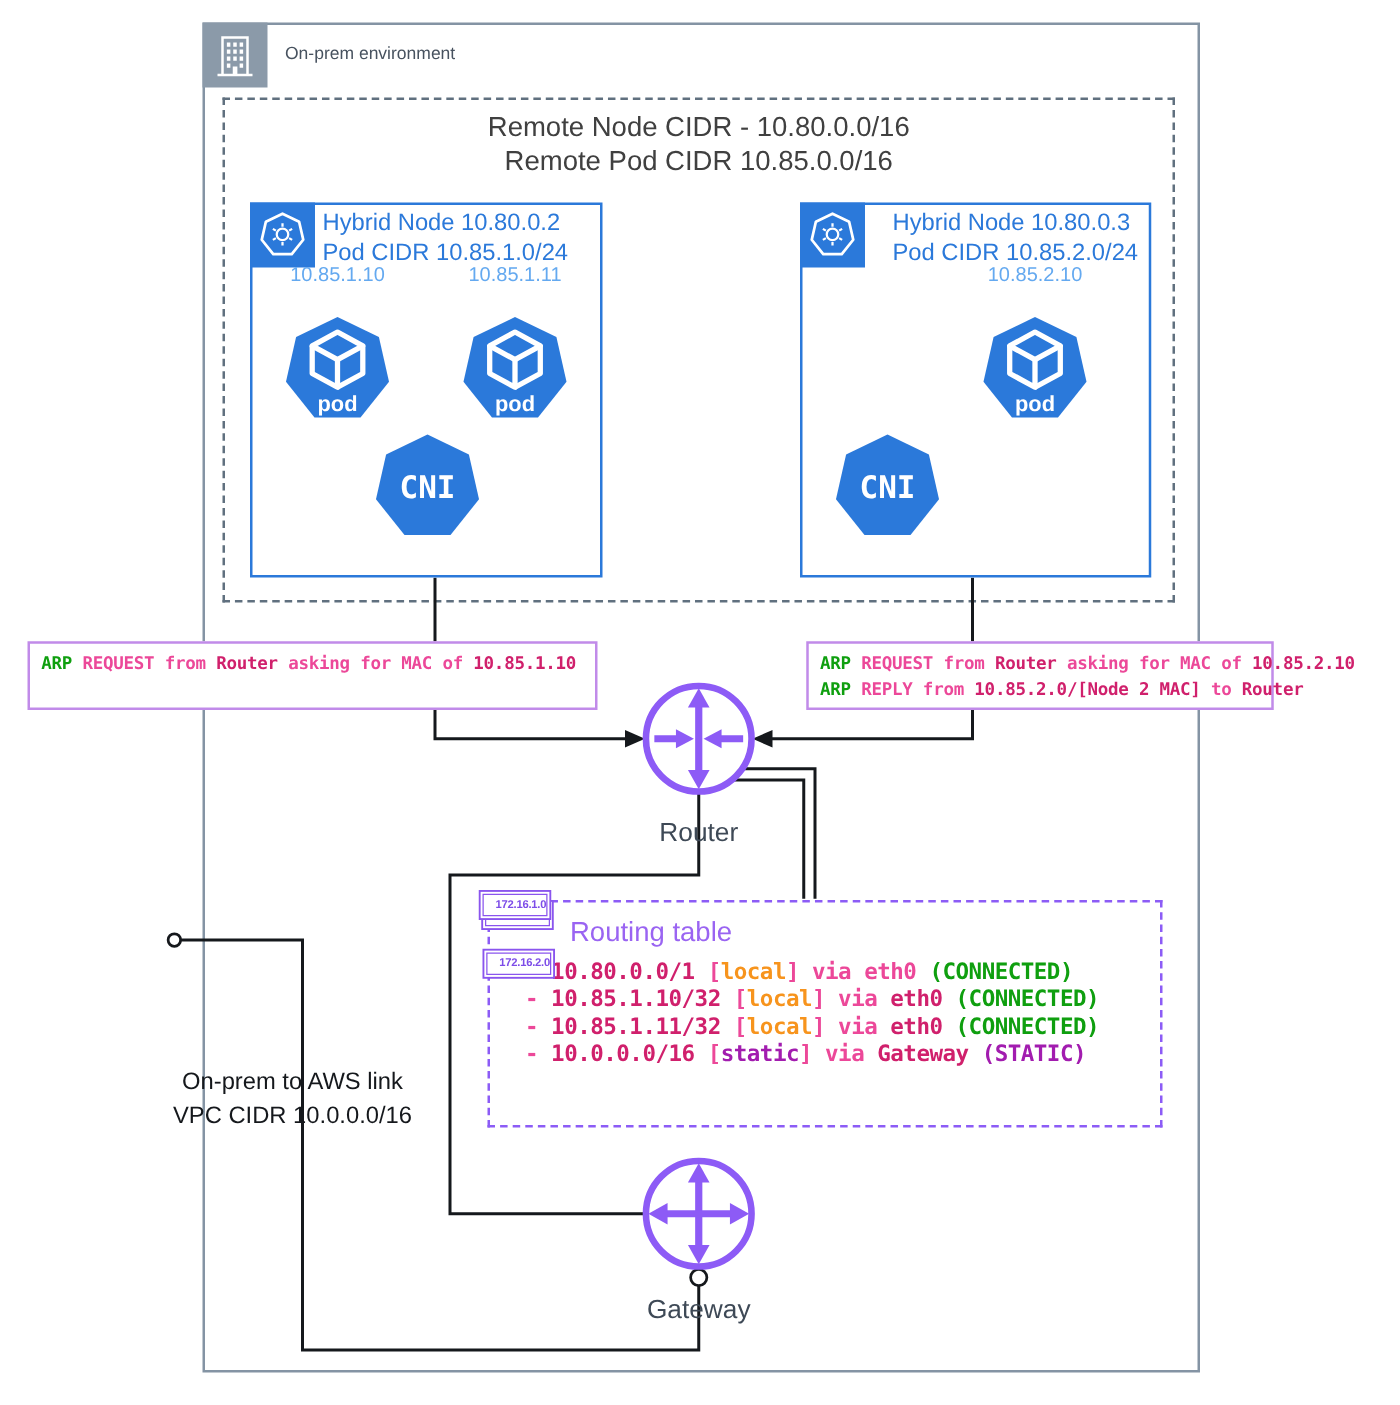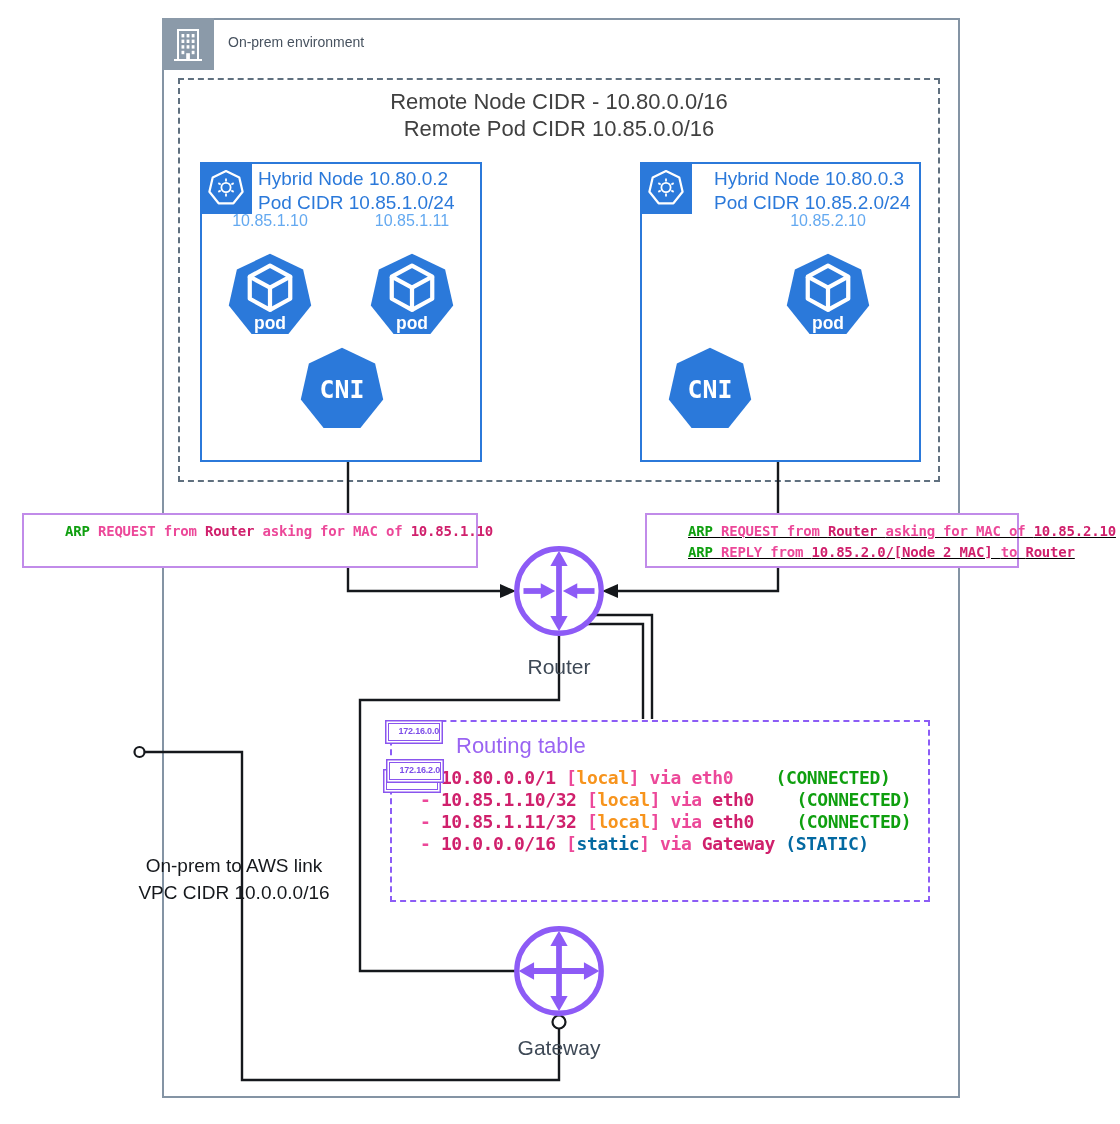--- a/index.html
+++ b/index.html
@@ -26,22 +26,22 @@
   
   .rt-box{left:390px;top:720px;width:540px;height:182px;border:2px dashed #8c5cf6;background:#fff;box-sizing:border-box;z-index:2;}
   .rt-title{left:456px;top:733px;font-size:22px;color:#9a64f2;z-index:3;white-space:nowrap;}
   .chip{width:52px;height:18px;background:#fff;border:1.5px solid #8a55ee;box-sizing:border-box;z-index:4;
         box-shadow:0 0 0 1.5px #fff,0 0 0 3px #8a55ee;
         font-size:9px;font-weight:bold;color:#7d4de8;text-align:right;line-height:15px;letter-spacing:-0.2px;}
   .routes{left:420px;top:767px;z-index:3;}
   .route-line{font-family:"DejaVu Sans Mono", monospace;font-weight:bold;font-size:18px;letter-spacing:-0.4px;
               line-height:22px;white-space:nowrap;}
   
-  .c-green{color:#0f9f0f;margin-left:32px;} .c-crimson{color:#d0206c;} .c-dark{color:#ec4899;}
-  .c-orange{color:#f7941d;} .c-blue{color:#0369a1;}
+  .c-green{color:#0f9f0f;} .c-crimson{color:#d0206c;} .c-dark{color:#ec4899;}
+  .c-orange{color:#f7941d;} .c-blue{color:#a21caf;}
   
   .net-icon{width:96px;height:96px;z-index:4;}
   .net-label{width:110px;text-align:center;font-size:21px;color:#3e4956;z-index:2;}
   .link-label{left:118px;top:852px;width:232px;text-align:center;font-size:19px;line-height:27px;color:#15181c;z-index:2;}
   svg{display:block;}
   .svg-layer{left:0;top:0;z-index:1;pointer-events:none;}
   .pod-txt{font-family:"Liberation Sans",sans-serif;font-weight:bold;}
   .cni-txt{font-family:"DejaVu Sans Mono",monospace;font-weight:bold;}
 </style>
 </head>
@@ -196,21 +196,21 @@
   <div class="abs hepta" style="left:664px;top:344px;">
     <svg width="92" height="92" viewBox="0 0 100 100">
       <polygon points="50,4 14,21.3 5.2,60.2 30,91.4 70,91.4 94.8,60.2 86,21.3" fill="#2b79da"></polygon>
       <text class="cni-txt" x="50" y="59" font-size="27" fill="#fff" text-anchor="middle">CNI</text>
     </svg>
   </div>
 
   <div class="abs arp-box" style="left:22px;width:456px;">
     <div class="arp-line"><span class="c-green">ARP </span><span class="c-dark">REQUEST from </span><span class="c-crimson">Router </span><span class="c-dark">asking for MAC of </span><span class="c-crimson">10.85.1.10</span></div>
   </div>
-  <div class="abs arp-box" style="left:645px;width:374px;text-decoration:underline;">
+  <div class="abs arp-box" style="left:645px;width:374px;">
     <div class="arp-line"><span class="c-green">ARP </span><span class="c-dark">REQUEST from </span><span class="c-crimson">Router </span><span class="c-dark">asking for MAC of </span><span class="c-crimson">10.85.2.10</span></div>
     <div class="arp-line"><span class="c-green">ARP </span><span class="c-dark">REPLY from </span><span class="c-crimson">10.85.2.0/[Node 2 MAC] </span><span class="c-dark">to </span><span class="c-crimson">Router</span></div>
   </div>
 
   <div class="abs net-icon" style="left:511px;top:543px;">
     <svg width="96" height="96" viewBox="0 0 100 100">
       <circle cx="50" cy="50" r="44" fill="#fff" stroke="#8d5bf6" stroke-width="5.5"></circle>
       <g stroke="#8d5bf6" stroke-width="6" fill="none">
         <line x1="50" y1="20" x2="50" y2="80"></line>
         <line x1="13" y1="50" x2="33" y2="50"></line>
@@ -222,21 +222,21 @@
         <polygon points="46,50 31,42 31,58"></polygon>
         <polygon points="54,50 69,42 69,58"></polygon>
       </g>
     </svg>
   </div>
   <div class="abs net-label" style="left:504px;top:655px;">Router</div>
 
   <div class="abs rt-box"></div>
   <div class="abs rt-title">Routing table</div>
   <div class="abs chip" style="left:388px;top:723px;">172.16.0.0</div>
-  <div class="abs chip" style="left:386px;top:772px;">172.16.1.0</div>
+  <div class="abs chip" style="left:386px;top:715px;">172.16.1.0</div>
   <div class="abs chip" style="left:389px;top:762px;">172.16.2.0</div>
   <div class="abs routes">
     <div class="route-line"><span class="c-dark">- </span><span class="c-crimson">10.80.0.0/1</span><span class="c-dark"> [</span><span class="c-orange">local</span><span class="c-dark">] via </span><span class="c-dark">eth0</span><span class="c-dark"> </span><span class="c-green">(CONNECTED)</span></div>
     <div class="route-line"><span class="c-dark">- </span><span class="c-crimson">10.85.1.10/32</span><span class="c-dark"> [</span><span class="c-orange">local</span><span class="c-dark">] via </span><span class="c-crimson">eth0</span><span class="c-dark"> </span><span class="c-green">(CONNECTED)</span></div>
     <div class="route-line"><span class="c-dark">- </span><span class="c-crimson">10.85.1.11/32</span><span class="c-dark"> [</span><span class="c-orange">local</span><span class="c-dark">] via </span><span class="c-crimson">eth0</span><span class="c-dark"> </span><span class="c-green">(CONNECTED)</span></div>
     <div class="route-line"><span class="c-dark">- </span><span class="c-crimson">10.0.0.0/16</span><span class="c-dark"> [</span><span class="c-blue">static</span><span class="c-dark">] via </span><span class="c-crimson">Gateway</span><span class="c-dark"> </span><span class="c-blue">(STATIC)</span></div>
   </div>
 
   <div class="abs net-icon" style="left:511px;top:923px;">
     <svg width="96" height="96" viewBox="0 0 100 100">

